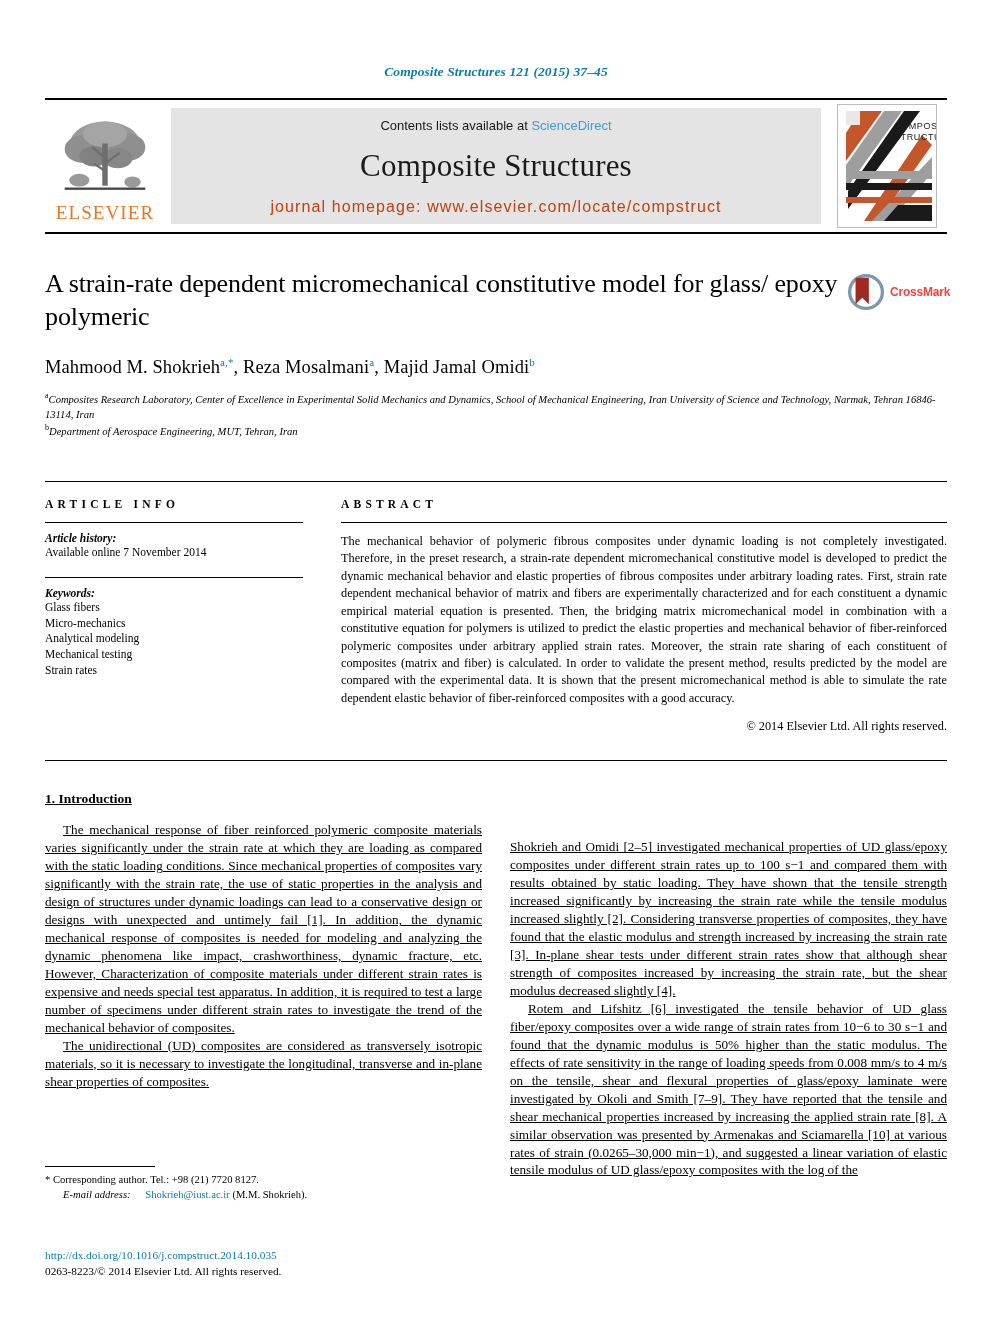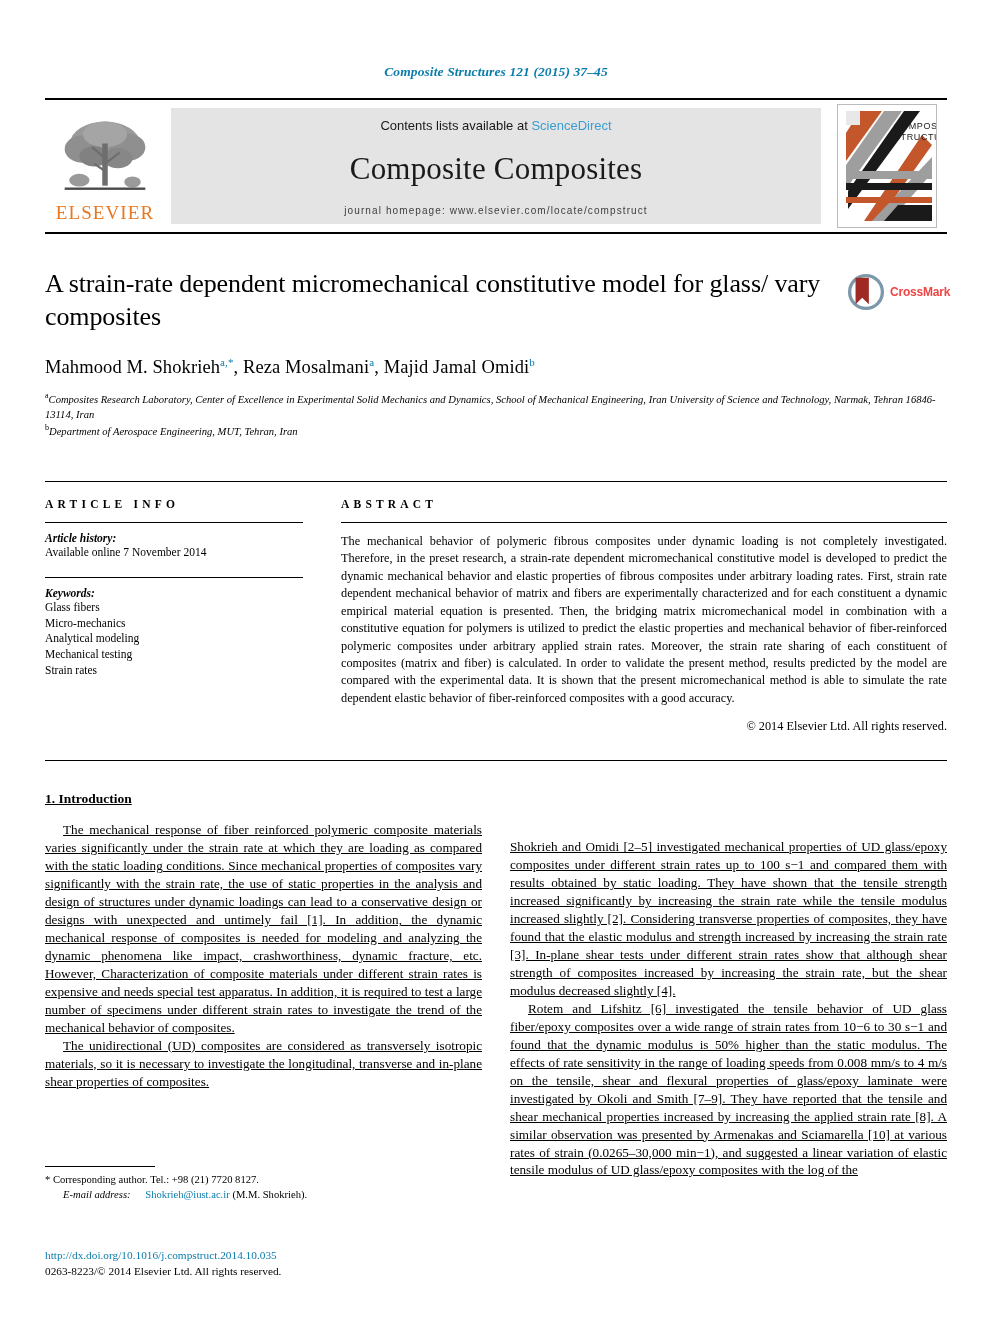--- a/index.html
+++ b/index.html
@@ -86,22 +86,22 @@
     color: #3b9dd2;
   }
   .journal-name {
     font-family: "Liberation Serif", serif;
     font-size: 31px;
     color: #1a1a1a;
     letter-spacing: 0.2px;
   }
   .homepage-line {
     font-family: "Liberation Sans", sans-serif;
-    font-size: 10px;
-    color: #404040;
+    font-size: 16px;
+    color: #c2410c;
     letter-spacing: 1.1px;
   }
   .masthead-right {
     width: 120px;
     flex: 0 0 120px;
     display: flex;
     align-items: center;
     justify-content: center;
   }
   .cover-thumb {
@@ -313,21 +313,21 @@
         <ellipse cx="80" cy="72" rx="9" ry="6" fill="#9a9a9a"></ellipse>
         <rect x="6" y="78" width="88" height="2.6" fill="#4a4a4a"></rect>
       </svg>
       <div class="elsevier-word">ELSEVIER</div>
     </div>
 
     <div class="masthead-center">
       <div class="contents-line">
         <span>Contents lists available at </span><span class="sd-link">ScienceDirect</span>
       </div>
-      <div class="journal-name">Composite Composites</div>
+      <div class="journal-name">Composite Structures</div>
       <div class="homepage-line">journal homepage: www.elsevier.com/locate/compstruct</div>
     </div>
 
     <div class="masthead-right">
       <div class="cover-thumb">
         <svg viewBox="0 0 98 122" width="98" height="122">
           <rect x="0" y="0" width="98" height="122" fill="#ffffff"></rect>
           <g>
             <polygon points="22,6 44,6 8,56 8,28" fill="#C4562C"></polygon>
             <polygon points="46,6 64,6 8,84 8,60" fill="#9e9e9e"></polygon>
@@ -341,21 +341,21 @@
           </g>
           <rect x="8" y="6" width="14" height="14" fill="#e8e8e8"></rect>
           <text x="56" y="24" font-family="Liberation Sans, sans-serif" font-size="9" fill="#1a1a1a" letter-spacing="0.6">COMPOSITE</text>
           <text x="56" y="35" font-family="Liberation Sans, sans-serif" font-size="9" fill="#1a1a1a" letter-spacing="0.6">STRUCTURES</text>
         </svg>
       </div>
     </div>
   </div>
 
   <div class="title-block">
-    <h1 class="paper-title">A strain-rate dependent micromechanical constitutive model for glass/ vary composites</h1>
+    <h1 class="paper-title">A strain-rate dependent micromechanical constitutive model for glass/ epoxy polymeric</h1>
 
     <div class="crossmark">
       <svg class="crossmark-badge" viewBox="0 0 40 40">
         <circle cx="20" cy="20" r="19" fill="#7c98ab"></circle>
         <circle cx="20" cy="20" r="15.5" fill="#ffffff"></circle>
         <path d="M9 5 L23 5 L23 33 L16 26 L9 33 Z" fill="#9e2a23"></path>
       </svg>
       <span class="crossmark-text">CrossMark</span>
     </div>
 

